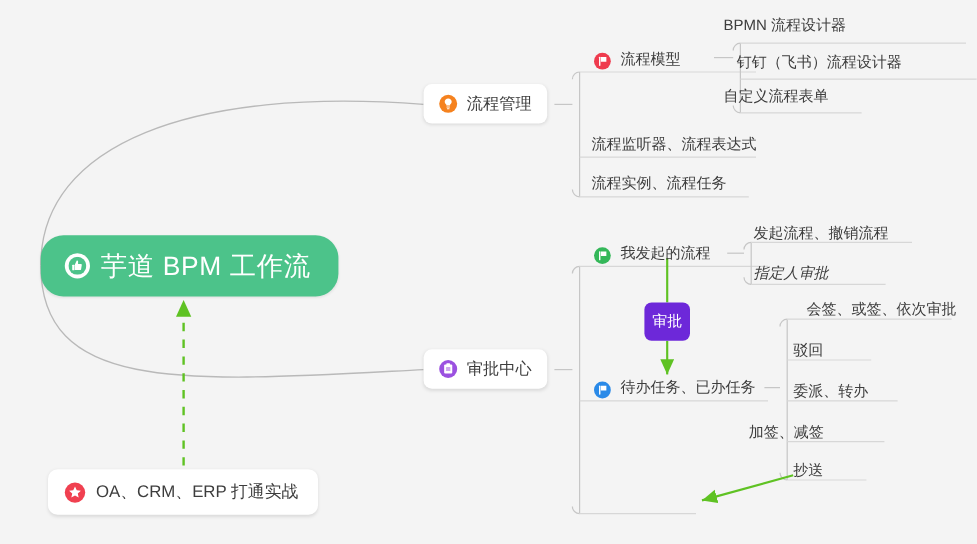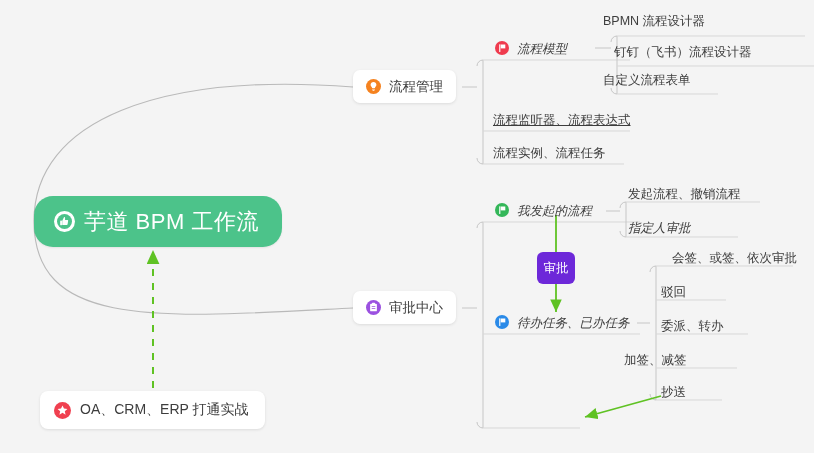--- a/index.html
+++ b/index.html
@@ -36,21 +36,21 @@
     padding:0 13px;box-sizing:border-box;
     box-shadow:0 1px 3px rgba(0,0,0,.10);
     white-space:nowrap;
   }
   .branch-label{font-size:13.5px;color:#3d3d3d;}
   .dot-ic{width:15px;height:15px;border-radius:50%;flex:0 0 auto;
     display:flex;align-items:center;justify-content:center;}
   .dot-ic svg{display:block;}
 
   
-  .flag-row{position:absolute;display:flex;align-items:flex-start;gap:8px;white-space:nowrap;font-style:italic;}
+  .flag-row{position:absolute;display:flex;align-items:flex-end;gap:8px;white-space:nowrap;}
   .flag-ic{width:14px;height:14px;border-radius:50%;flex:0 0 auto;
     display:flex;align-items:center;justify-content:center;}
   .flag-ic svg{display:block;}
   .flag-label{font-size:12.5px;color:#3d3d3d;}
 
   
   .leaf{position:absolute;white-space:nowrap;font-size:12.5px;color:#3d3d3d;
     padding-bottom:5px;}
 
   
@@ -178,21 +178,21 @@
         <path d="M5.7 3.5 L10.3 3.5 L10.3 7.4 L5.7 7.4 Z" fill="#ffffff"></path>
       </svg>
     </span>
     <span class="flag-label">流程模型</span>
   </div>
 
   <div class="leaf" style="left:603px;top:13px;">BPMN 流程设计器</div>
   <div class="leaf" style="left:614px;top:44px;">钉钉（飞书）流程设计器</div>
   <div class="leaf" style="left:603px;top:72px;">自定义流程表单</div>
 
-  <div class="leaf" style="left:493px;top:112px;text-decoration:underline;">流程监听器、流程表达式</div>
+  <div class="leaf" style="left:493px;top:112px;">流程监听器、流程表达式</div>
   <div class="leaf" style="left:493px;top:145px;">流程实例、流程任务</div>
 
   <div class="branch-card" style="left:353px;top:291px;">
     <span class="dot-ic" style="background:#9b51e0;">
       <svg width="15" height="15" viewBox="0 0 16 16">
         <rect x="4.4" y="3.9" width="7.2" height="8.2" rx="1" fill="#ffffff"></rect>
         <rect x="6.3" y="2.9" width="3.4" height="1.9" rx="0.7" fill="#ffffff"></rect>
         <rect x="5.9" y="6.6" width="4.2" height="0.85" rx="0.4" fill="#9b51e0"></rect>
         <rect x="5.9" y="8.4" width="4.2" height="0.85" rx="0.4" fill="#9b51e0"></rect>
       </svg>

